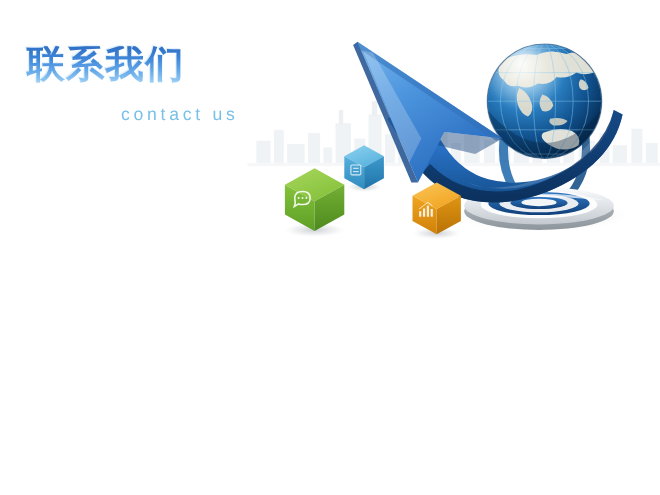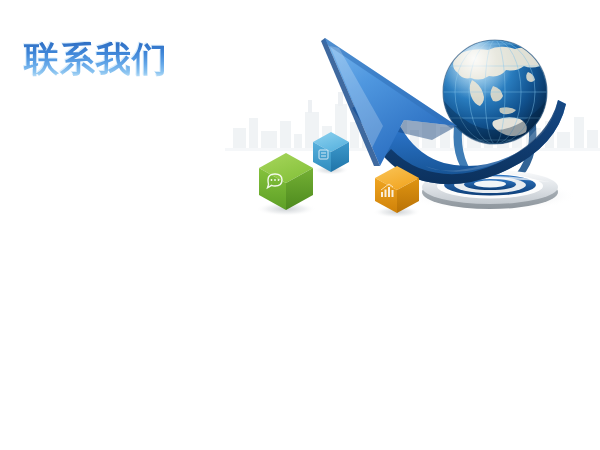--- a/index.html
+++ b/index.html
@@ -370,15 +370,16 @@
         <rect x="388" y="187" width="2" height="10"></rect>
         <rect x="391.5" y="190" width="2" height="7"></rect>
       </g>
       <path d="M 381 190 L 385 187 L 389 184 L 393 187" fill="none" stroke="#ffffff" stroke-width="0.9" opacity="0.75"></path>
     </g>
   </svg>
 
   <div id="title-block">
     <div id="title-cn-shadow">联系我们</div>
     <div id="title-cn">联系我们</div>
+    <div id="title-en">contact us</div>
   </div>
 
 </div>
 
 </body></html>

